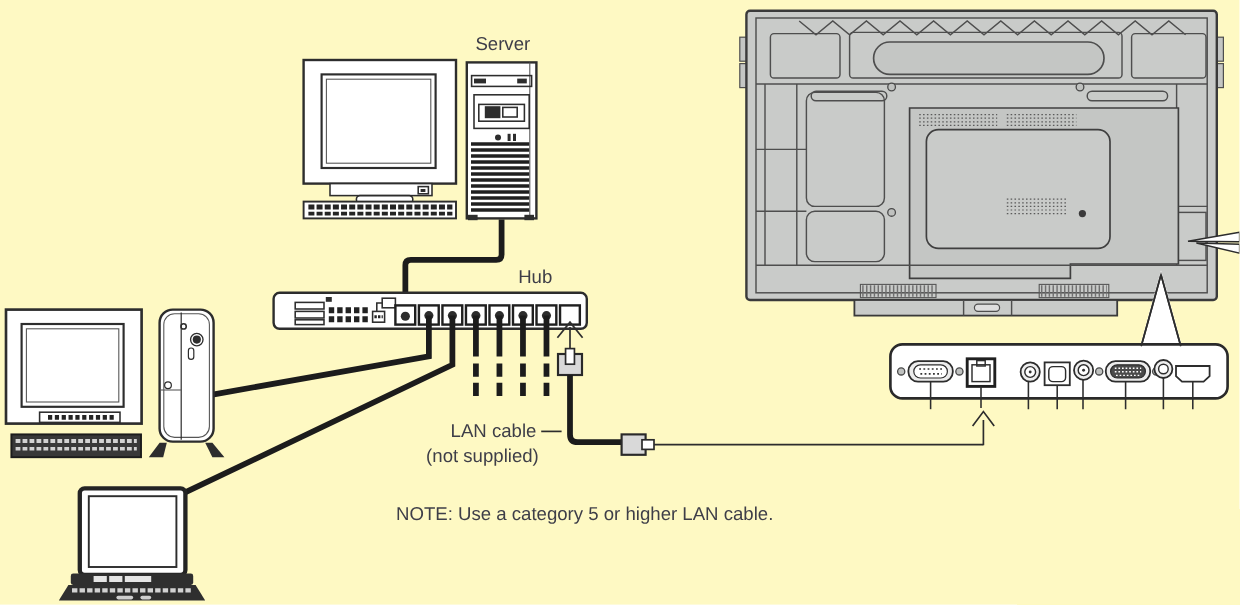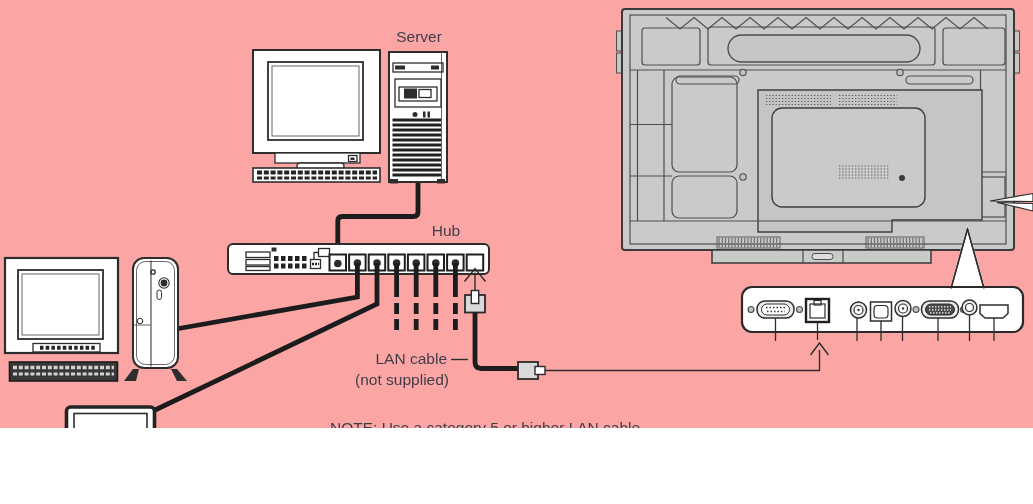--- a/index.html
+++ b/index.html
@@ -1,16 +1,16 @@
 <!DOCTYPE html>
 <html><head>
 <meta charset="utf-8">
 <style>
   html,body{margin:0;padding:0;background:#fff;}
-  .stage{position:relative;width:1033px;height:428px;background:#fca5a5;overflow:hidden;
+  .stage{position:relative;width:1033px;height:504px;background:#fef9c3;overflow:hidden;
          font-family:"Liberation Sans",sans-serif;}
   svg text{font-family:"Liberation Sans",sans-serif;font-size:15.5px;}
   .o   {fill:#fff;stroke:#2d2d2d;stroke-width:2;}
   .o1  {fill:none;stroke:#2d2d2d;stroke-width:1.3;}
   .o08 {fill:none;stroke:#565656;stroke-width:0.9;}
   .dk  {fill:#2d2d2d;stroke:none;}
   .cab {fill:none;stroke:#1c1c1c;stroke-width:4.8;stroke-linecap:butt;}
   .thin{fill:none;stroke:#2d2d2d;stroke-width:1.4;}
   .scr {fill:#bfc1bf;stroke:#4a4a4a;stroke-width:1.1;}
   .dots{fill:none;stroke:#5a5a5a;stroke-width:1;stroke-dasharray:1.3 1.9;}

